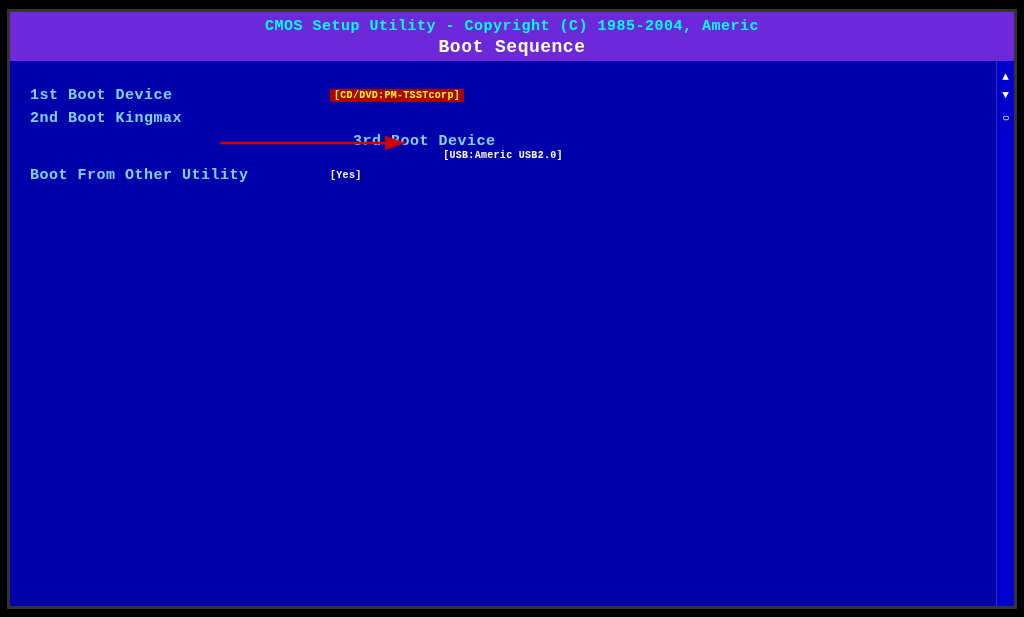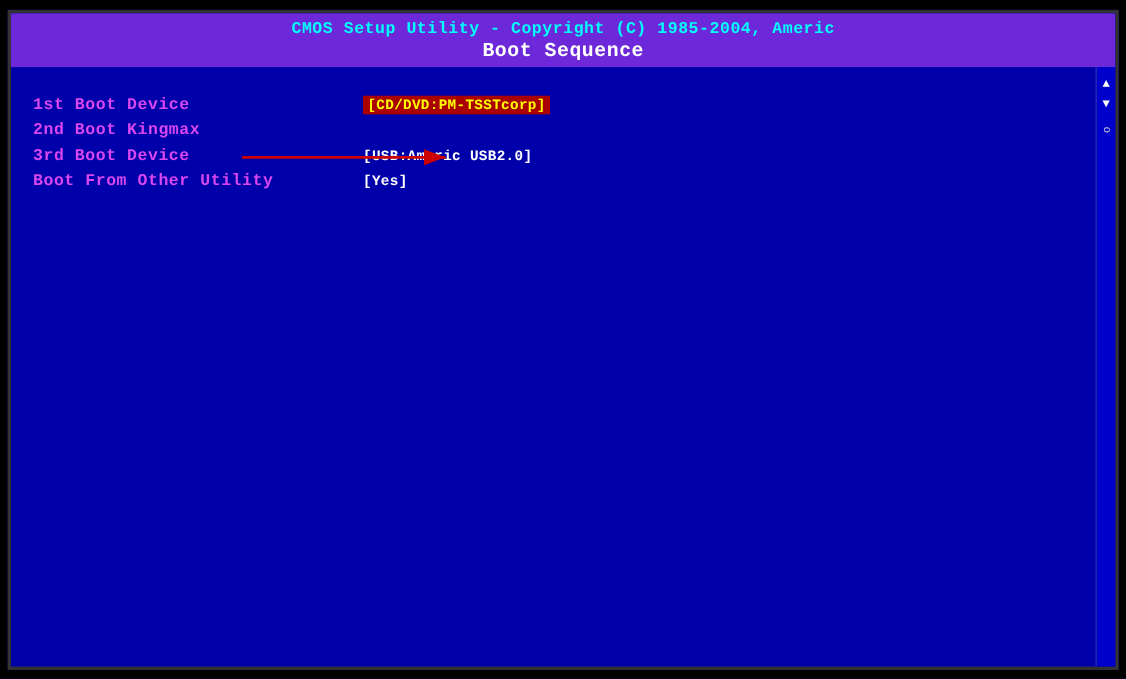--- a/index.html
+++ b/index.html
@@ -86,30 +86,30 @@
     }
 
     .boot-row {
       display: flex;
       align-items: center;
       margin-bottom: 6px;
       position: relative;
     }
 
     .boot-label {
-      color: #d946ef;
+      color: #7dd3fc;
       font-size: 15px;
       font-weight: bold;
       width: 300px;
       letter-spacing: 0.5px;
     }
 
     .boot-value {
       color: #FFFFFF;
-      font-size: 13px;
+      font-size: 10px;
       font-weight: bold;
       letter-spacing: 0.3px;
     }
 
     .boot-value.highlighted {
       background: #AA0000;
       color: #FFFF00;
       padding: 1px 4px;
     }
   </style>
@@ -128,21 +128,21 @@
 
         <div class="boot-row">
           <div class="boot-label">1st Boot Device</div>
           <div class="boot-value highlighted">[CD/DVD:PM-TSSTcorp]</div>
         </div>
 
         <div class="boot-row">
           <div class="boot-label">2nd Boot Kingmax</div>
         </div>
 
-        <div class="boot-row" style="position:relative;">
+        <div class="boot-row" style="position:relative;flex-direction:column;">
           <div class="boot-label">3rd Boot Device</div>
           <div class="boot-value">[USB:Americ USB2.0]</div>
 
           <svg style="position:absolute; left: 190px; top: -2px; width: 200px; height: 24px; overflow: visible;" viewBox="0 0 200 24">
             <defs>
               <marker id="arrowhead" markerWidth="8" markerHeight="6" refX="8" refY="3" orient="auto">
                 <polygon points="0 0, 8 3, 0 6" fill="#CC0000"></polygon>
               </marker>
             </defs>
             <line x1="0" y1="12" x2="185" y2="12" stroke="#CC0000" stroke-width="2.5" marker-end="url(#arrowhead)"></line>

